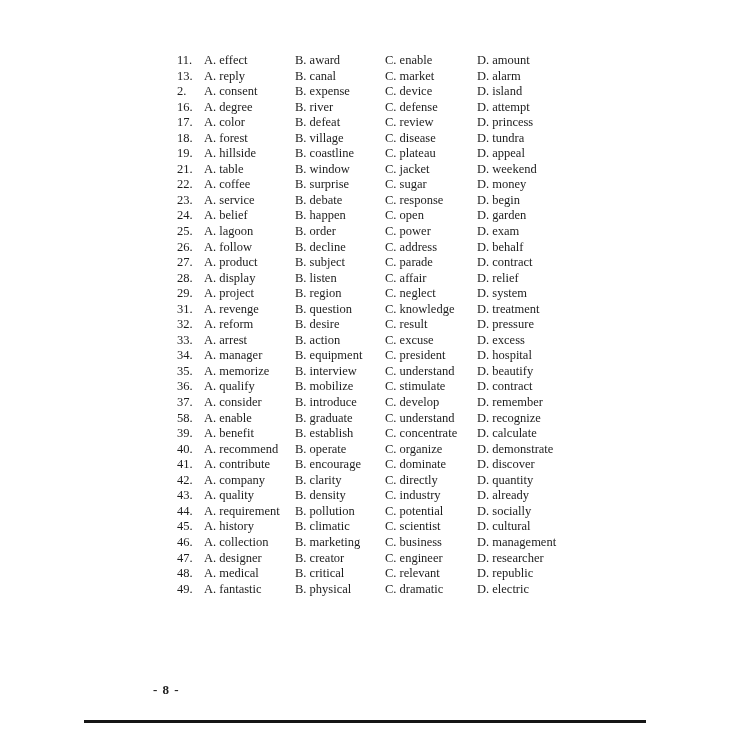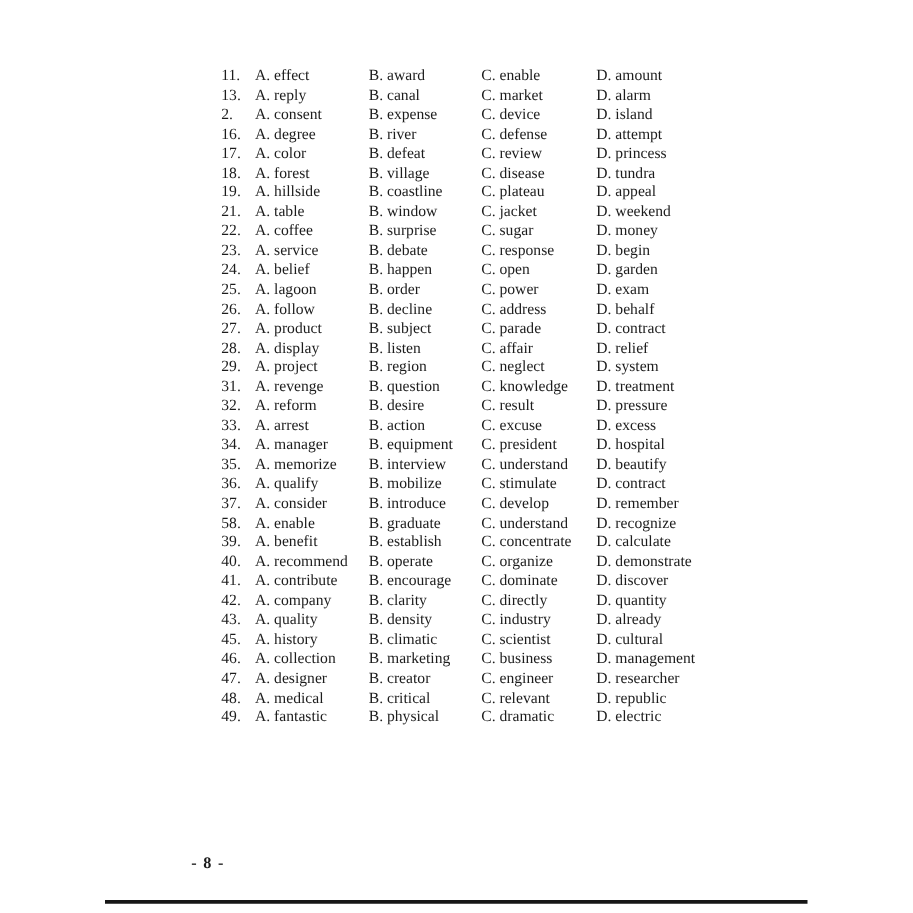--- a/index.html
+++ b/index.html
@@ -262,20 +262,27 @@
         <span class="q-opt opt-d">D. quantity</span>
       </div>
       <div class="q-row">
         <span class="q-num">43.</span>
         <span class="q-opt opt-a">A. quality</span>
         <span class="q-opt opt-b">B. density</span>
         <span class="q-opt opt-c">C. industry</span>
         <span class="q-opt opt-d">D. already</span>
       </div>
       <div class="q-row">
+        <span class="q-num">44.</span>
+        <span class="q-opt opt-a">A. requirement</span>
+        <span class="q-opt opt-b">B. pollution</span>
+        <span class="q-opt opt-c">C. potential</span>
+        <span class="q-opt opt-d">D. socially</span>
+      </div>
+      <div class="q-row">
         <span class="q-num">45.</span>
         <span class="q-opt opt-a">A. history</span>
         <span class="q-opt opt-b">B. climatic</span>
         <span class="q-opt opt-c">C. scientist</span>
         <span class="q-opt opt-d">D. cultural</span>
       </div>
       <div class="q-row">
         <span class="q-num">46.</span>
         <span class="q-opt opt-a">A. collection</span>
         <span class="q-opt opt-b">B. marketing</span>

